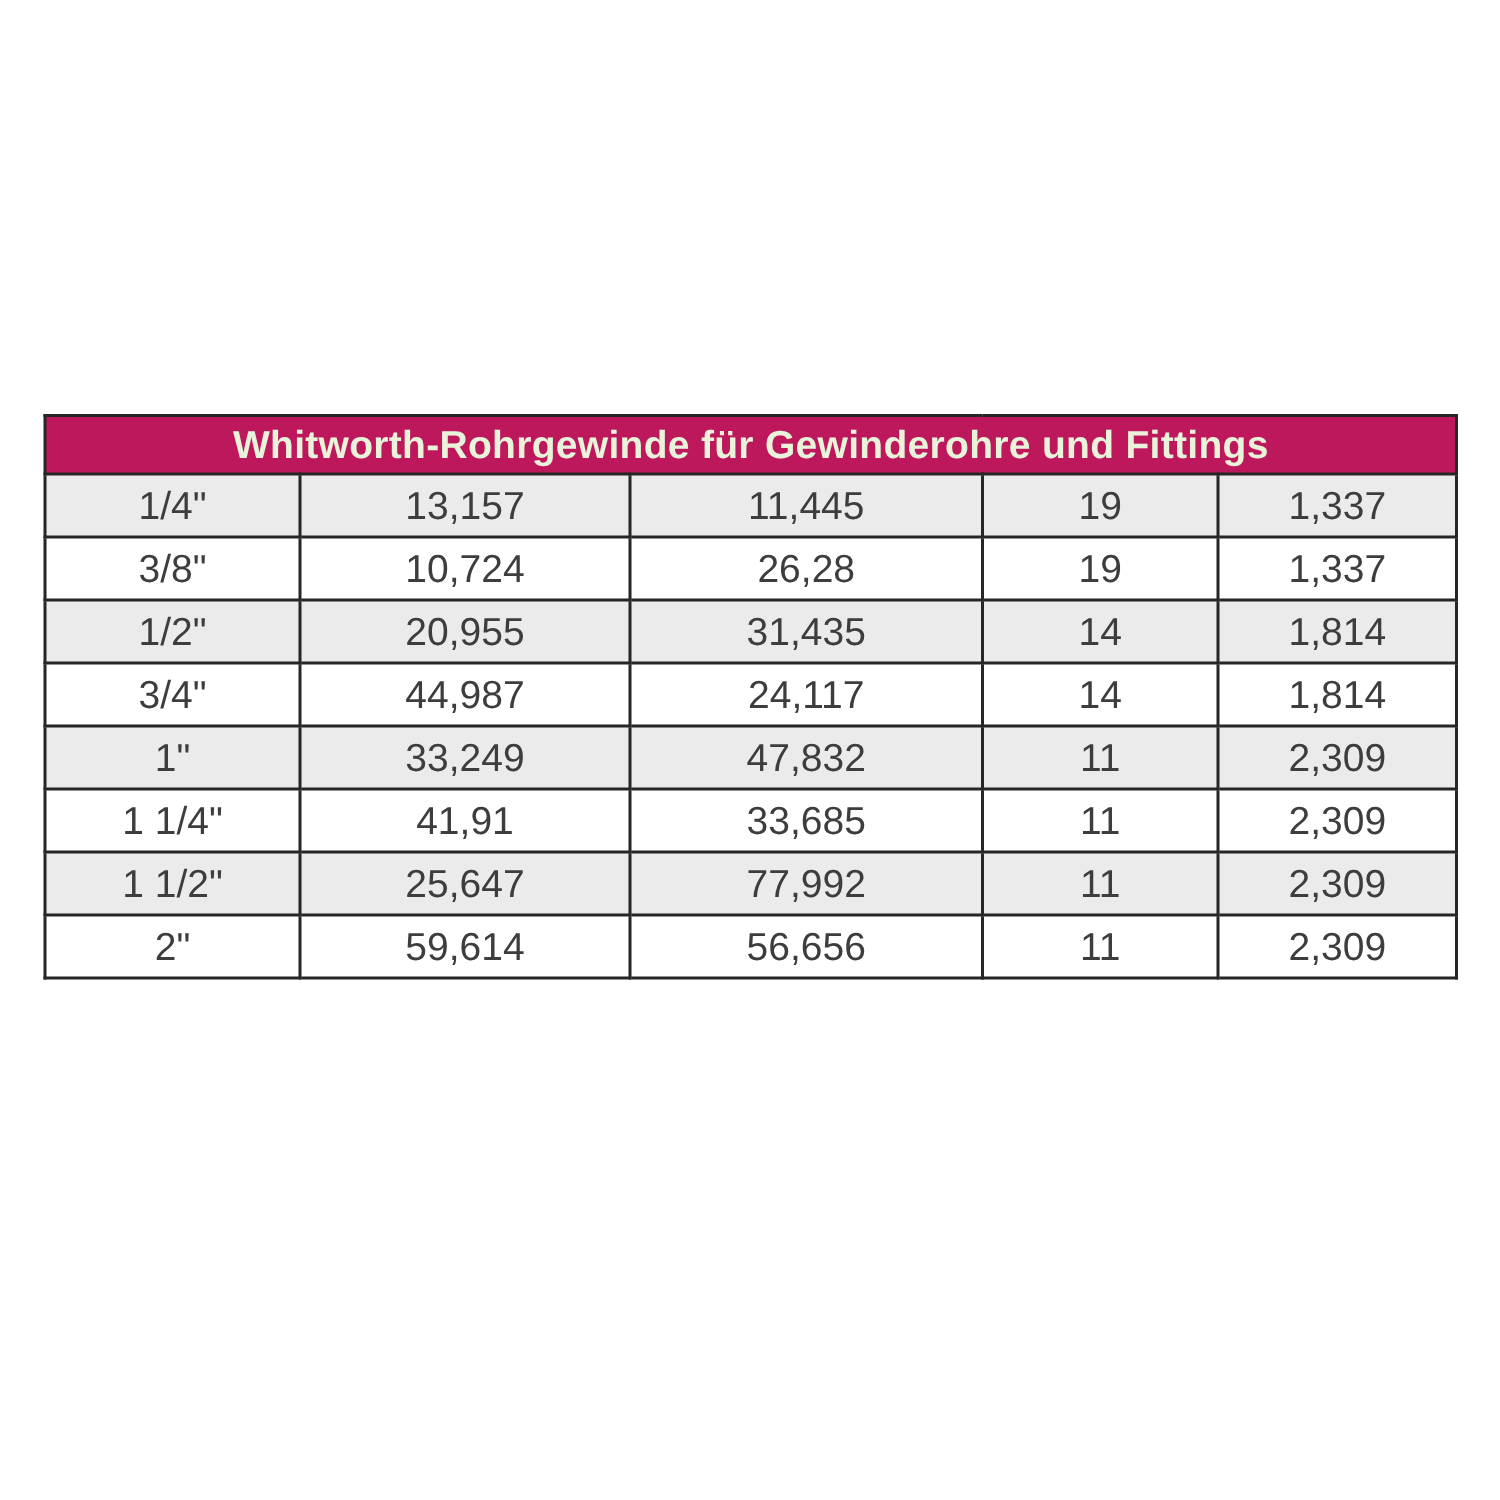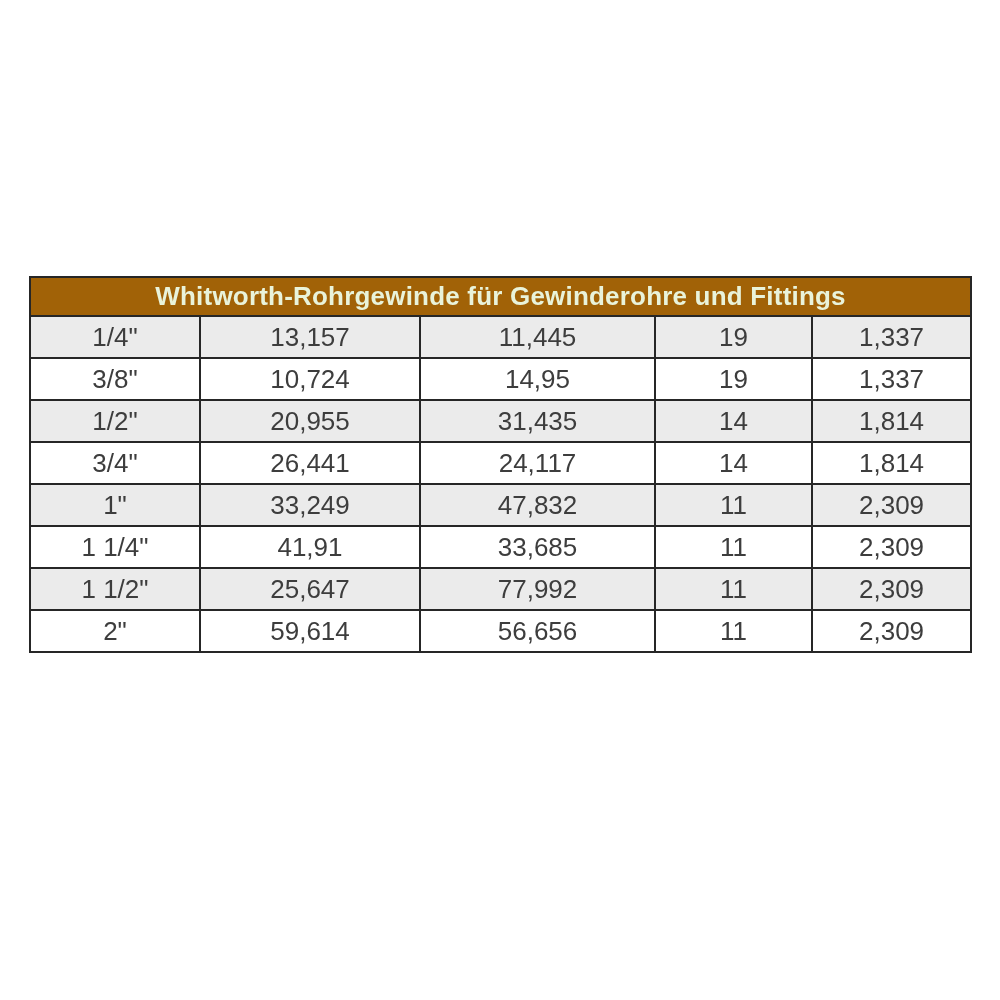--- a/index.html
+++ b/index.html
@@ -26,21 +26,21 @@
     table-layout: fixed;
   }
   table.thread-table th,
   table.thread-table td {
     border: 2px solid #262626;
     padding: 0;
     text-align: center;
     vertical-align: middle;
   }
   .title-row th {
-    background: #a16207;
+    background: #be185d;
     color: #e9f3da;
     height: 37px;
     font-size: 26px;
     font-weight: bold;
     letter-spacing: 0.2px;
   }
   .header-row th {
     background: #e8e478;
     color: #3d3d35;
     height: 119px;
@@ -78,34 +78,34 @@
       <tr class="data-row alt">
         <td>1/4"</td>
         <td>13,157</td>
         <td>11,445</td>
         <td>19</td>
         <td>1,337</td>
       </tr>
       <tr class="data-row">
         <td>3/8"</td>
         <td>10,724</td>
-        <td>14,95</td>
+        <td>26,28</td>
         <td>19</td>
         <td>1,337</td>
       </tr>
       <tr class="data-row alt">
         <td>1/2"</td>
         <td>20,955</td>
         <td>31,435</td>
         <td>14</td>
         <td>1,814</td>
       </tr>
       <tr class="data-row">
         <td>3/4"</td>
-        <td>26,441</td>
+        <td>44,987</td>
         <td>24,117</td>
         <td>14</td>
         <td>1,814</td>
       </tr>
       <tr class="data-row alt">
         <td>1"</td>
         <td>33,249</td>
         <td>47,832</td>
         <td>11</td>
         <td>2,309</td>

